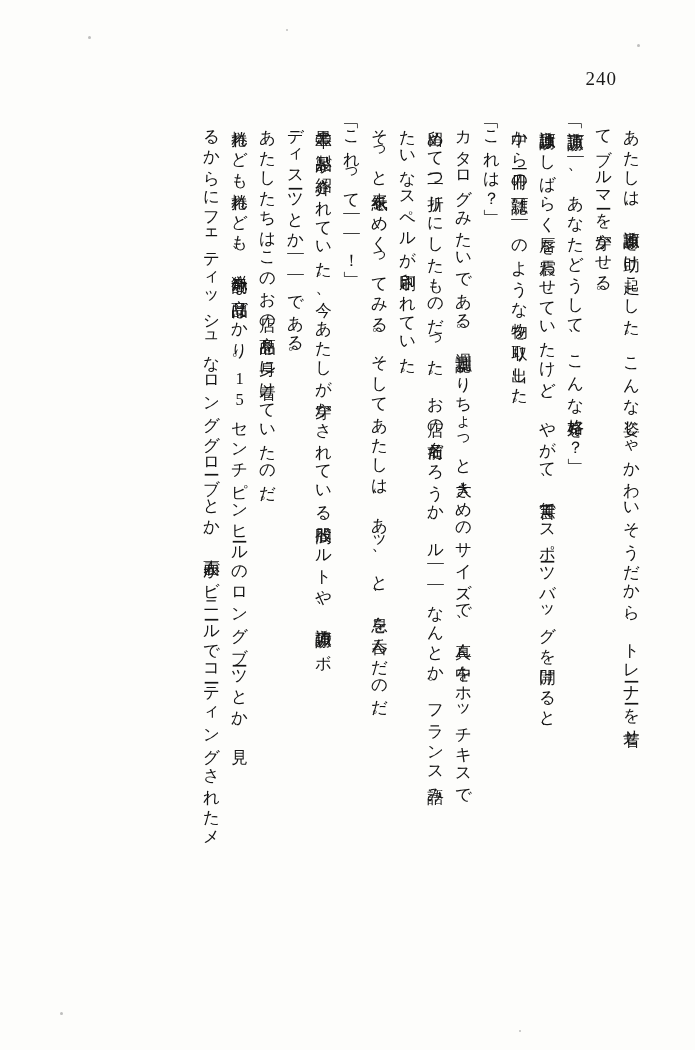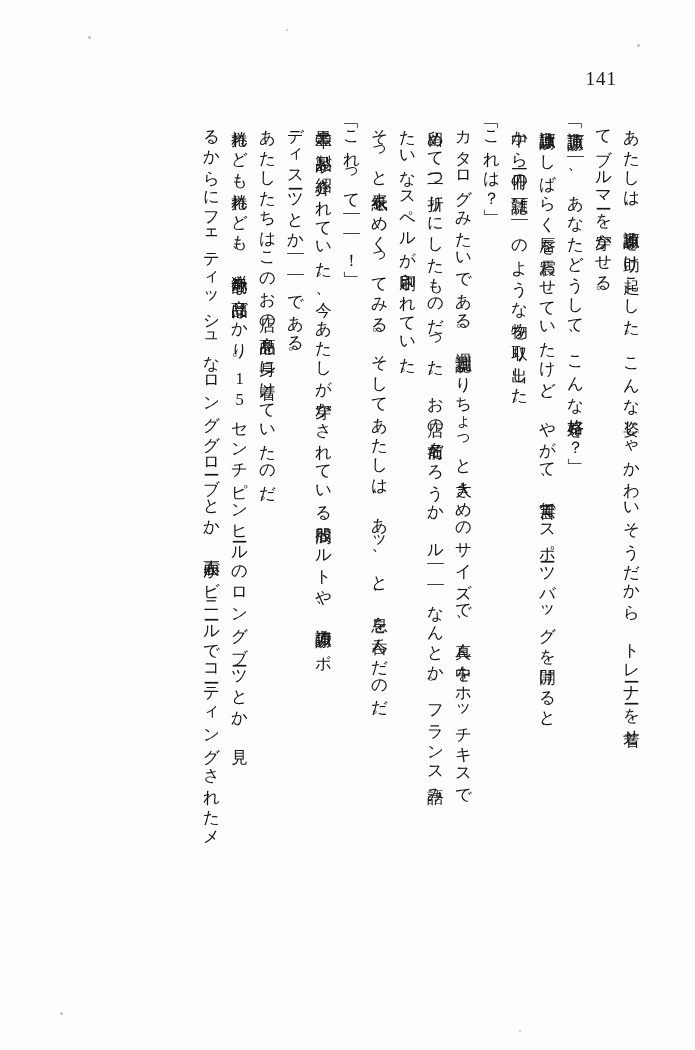--- a/index.html
+++ b/index.html
@@ -60,21 +60,21 @@
     white-space: nowrap;
     overflow: visible;
     font-family: "Liberation Serif", "DejaVu Serif", serif;
   }
 </style>
 </head>
 <body>
 
 <div class="page">
 
-  <div class="page-number">141</div>
+  <div class="page-number">240</div>
 
   <div class="text-block">
     <div class="col">あたしは、諏訪原を助け起こした。こんな姿じゃかわいそうだから、トレーナーを着せ</div>
     <div class="col">てブルマーを穿かせる。</div>
     <div class="col">「諏訪原――、あなたどうして、こんな格好を？」</div>
     <div class="col">諏訪原はしばらく唇を震わせていたけど、やがて、無言でスポーツバッグを開けると、</div>
     <div class="col">中から一冊の雑誌――のような物を取り出した。</div>
     <div class="col">「これは？」</div>
     <div class="col">カタログみたいである。週刊誌よりちょっと大きめのサイズで、真ん中をホッチキスで</div>
     <div class="col">留めて二つ折りにしたものだった。お店の名前だろうか、ル――なんとか。フランス語み</div>

